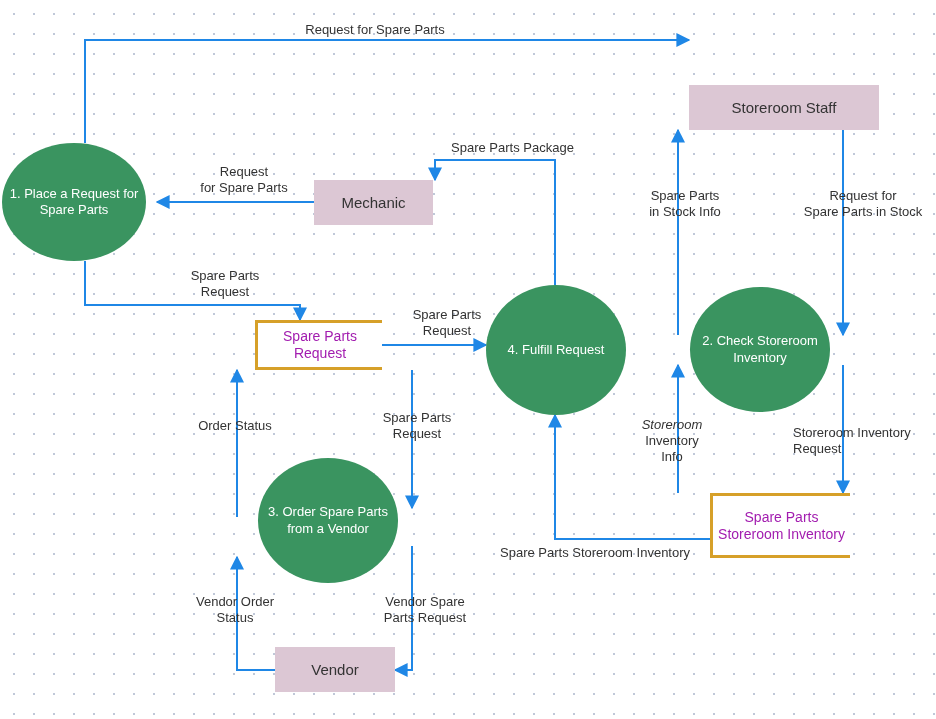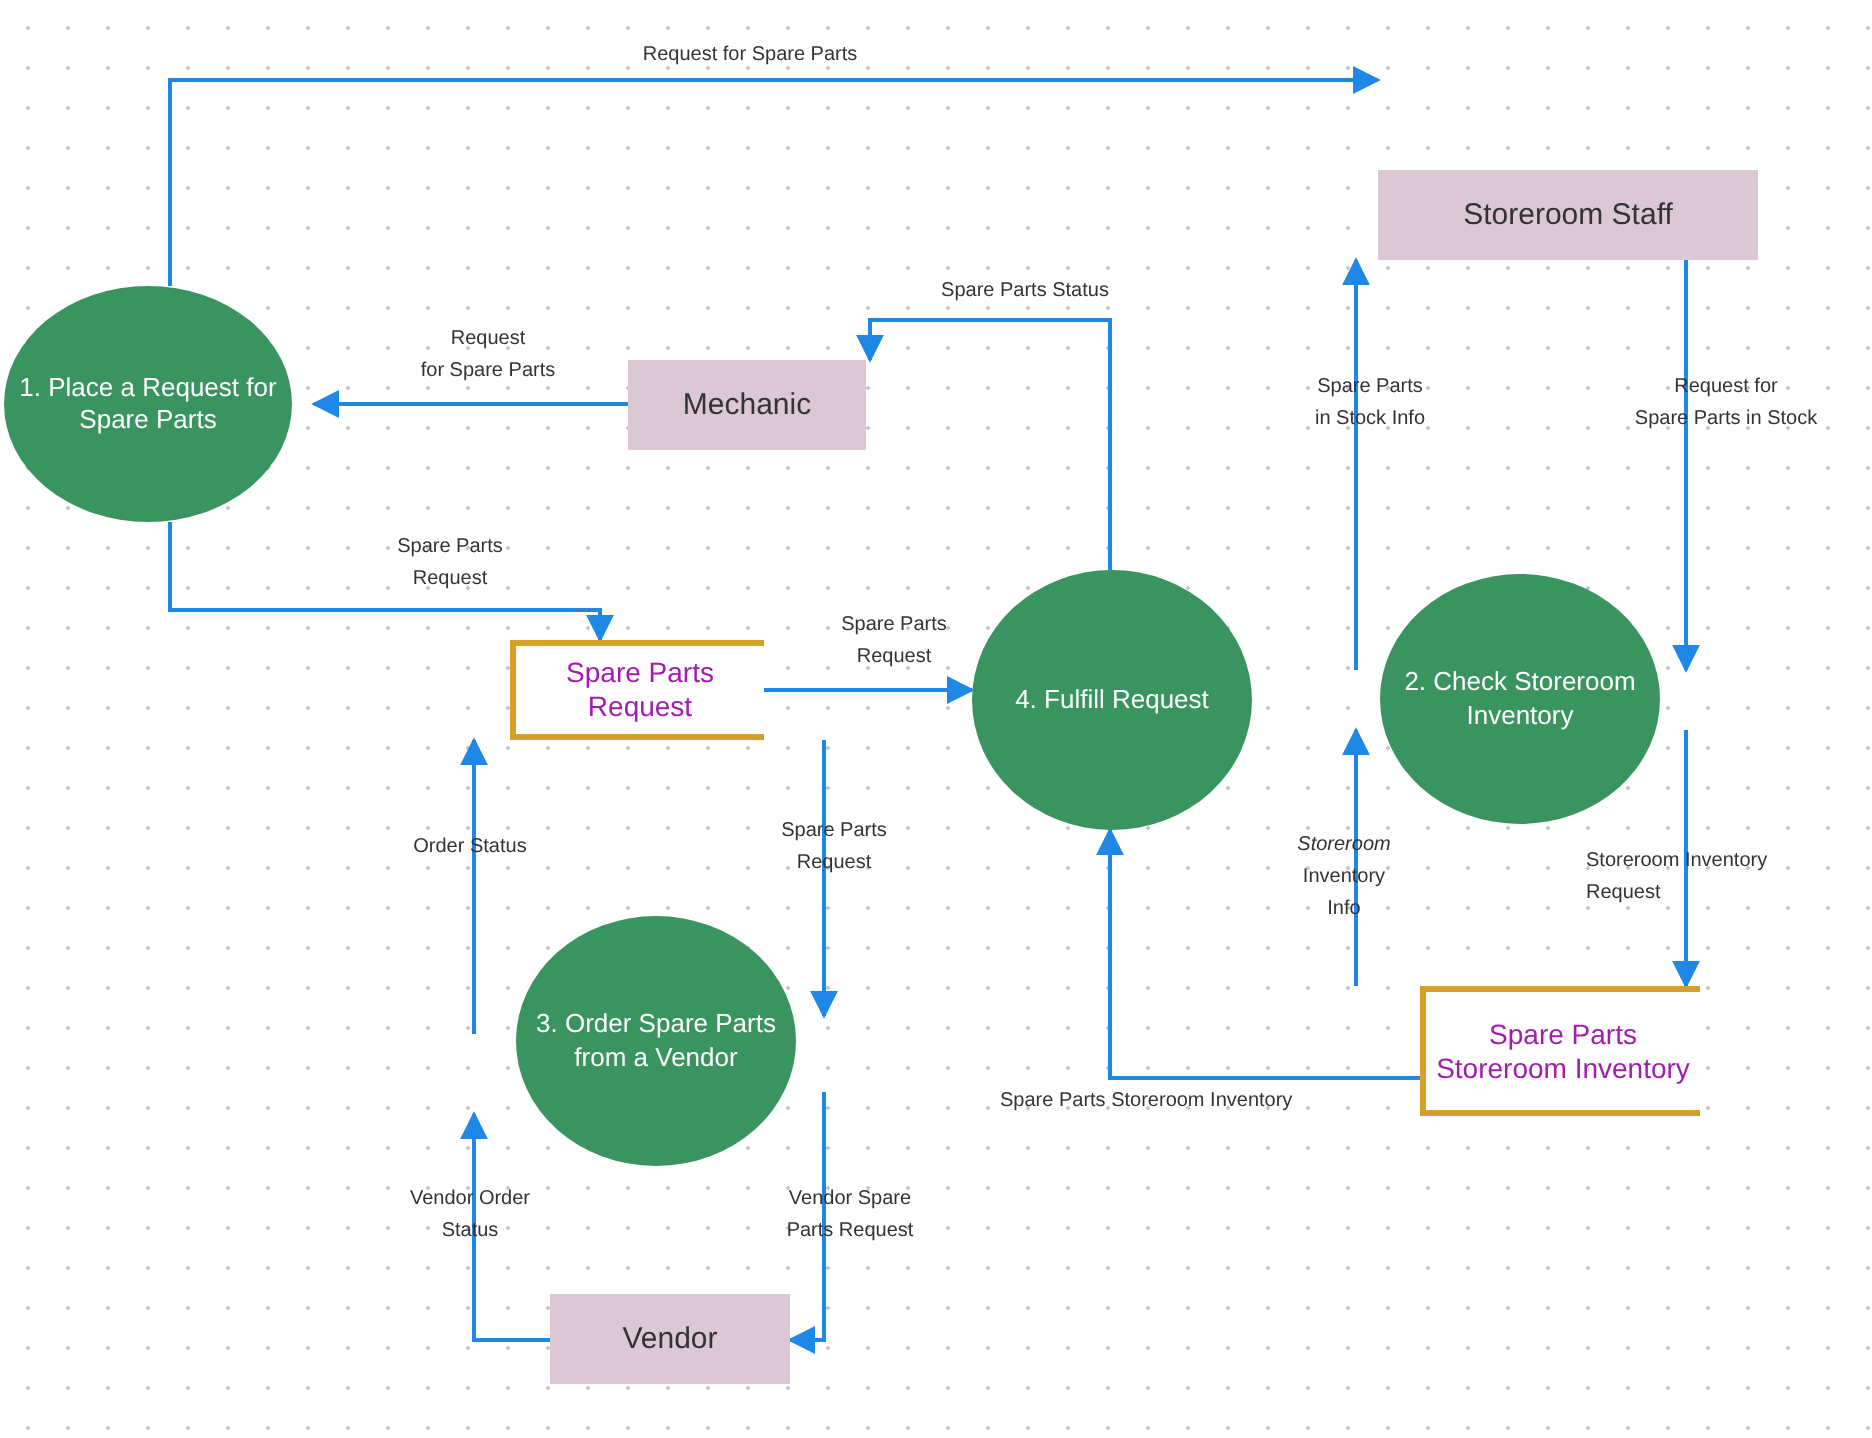--- a/index.html
+++ b/index.html
@@ -1,21 +1,21 @@
 <!DOCTYPE html>
 <html><head>
 <meta charset="utf-8">
 <style>
   html,body{margin:0;padding:0;width:936px;height:719px;font-family:Arial,Helvetica,sans-serif;background:#fff;color:#333;}
   .canvas{position:relative;width:936px;height:719px;background-image:radial-gradient(circle,#c0c8d8 1px,transparent 1px);background-size:20px 20px;background-position:4px 4px;}
   svg{position:absolute;top:0;left:0;width:936px;height:719px;pointer-events:none;}
   .process{position:absolute;border-radius:50%;background:#3a9460;color:#fff;display:flex;align-items:center;justify-content:center;text-align:center;font-size:13px;line-height:1.25;padding:6px;box-sizing:border-box;}
   .entity{position:absolute;background:#dcc7d4;color:#333;display:flex;align-items:center;justify-content:center;font-size:15px;box-sizing:border-box;}
   .store{position:absolute;border-top:3px solid #d6a029;border-bottom:3px solid #d6a029;border-left:3px solid #d6a029;background:#fff;color:#a21caf;display:flex;align-items:center;justify-content:center;font-size:14px;text-align:center;line-height:1.2;box-sizing:border-box;}
-  .lbl{position:absolute;font-size:10px;color:#333;text-align:center;line-height:1.2;}
+  .lbl{position:absolute;font-size:13px;color:#333;text-align:center;line-height:1.2;}
 </style>
 </head>
 <body>
 
 <div class="canvas">
 
   <svg>
     <defs>
       <marker id="ah" viewBox="0 0 10 10" refX="9" refY="5" markerWidth="7" markerHeight="7" orient="auto-start-reverse">
         <path d="M0,0 L10,5 L0,10 z" fill="#1f87e6"></path>
@@ -63,21 +63,21 @@
   <div class="entity" style="left:275px;top:647px;width:120px;height:45px;">Vendor</div>
 
   <div class="store" style="left:255px;top:320px;width:127px;height:50px;">Spare Parts Request</div>
   <div class="store" style="left:710px;top:493px;width:140px;height:65px;">Spare Parts Storeroom Inventory</div>
 
   <div class="lbl" style="left:285px;top:22px;width:180px;">Request for Spare Parts</div>
 
   <div class="lbl" style="left:189px;top:164px;width:110px;">Request</div>
   <div class="lbl" style="left:189px;top:180px;width:110px;">for Spare Parts</div>
 
-  <div class="lbl" style="left:430px;top:140px;width:165px;">Spare Parts Status</div>
+  <div class="lbl" style="left:430px;top:140px;width:165px;">Spare Parts Package</div>
 
   <div class="lbl" style="left:170px;top:268px;width:110px;">Spare Parts</div>
   <div class="lbl" style="left:170px;top:284px;width:110px;">Request</div>
 
   <div class="lbl" style="left:397px;top:307px;width:100px;">Spare Parts</div>
   <div class="lbl" style="left:397px;top:323px;width:100px;">Request</div>
 
   <div class="lbl" style="left:367px;top:410px;width:100px;">Spare Parts</div>
   <div class="lbl" style="left:367px;top:426px;width:100px;">Request</div>
 

